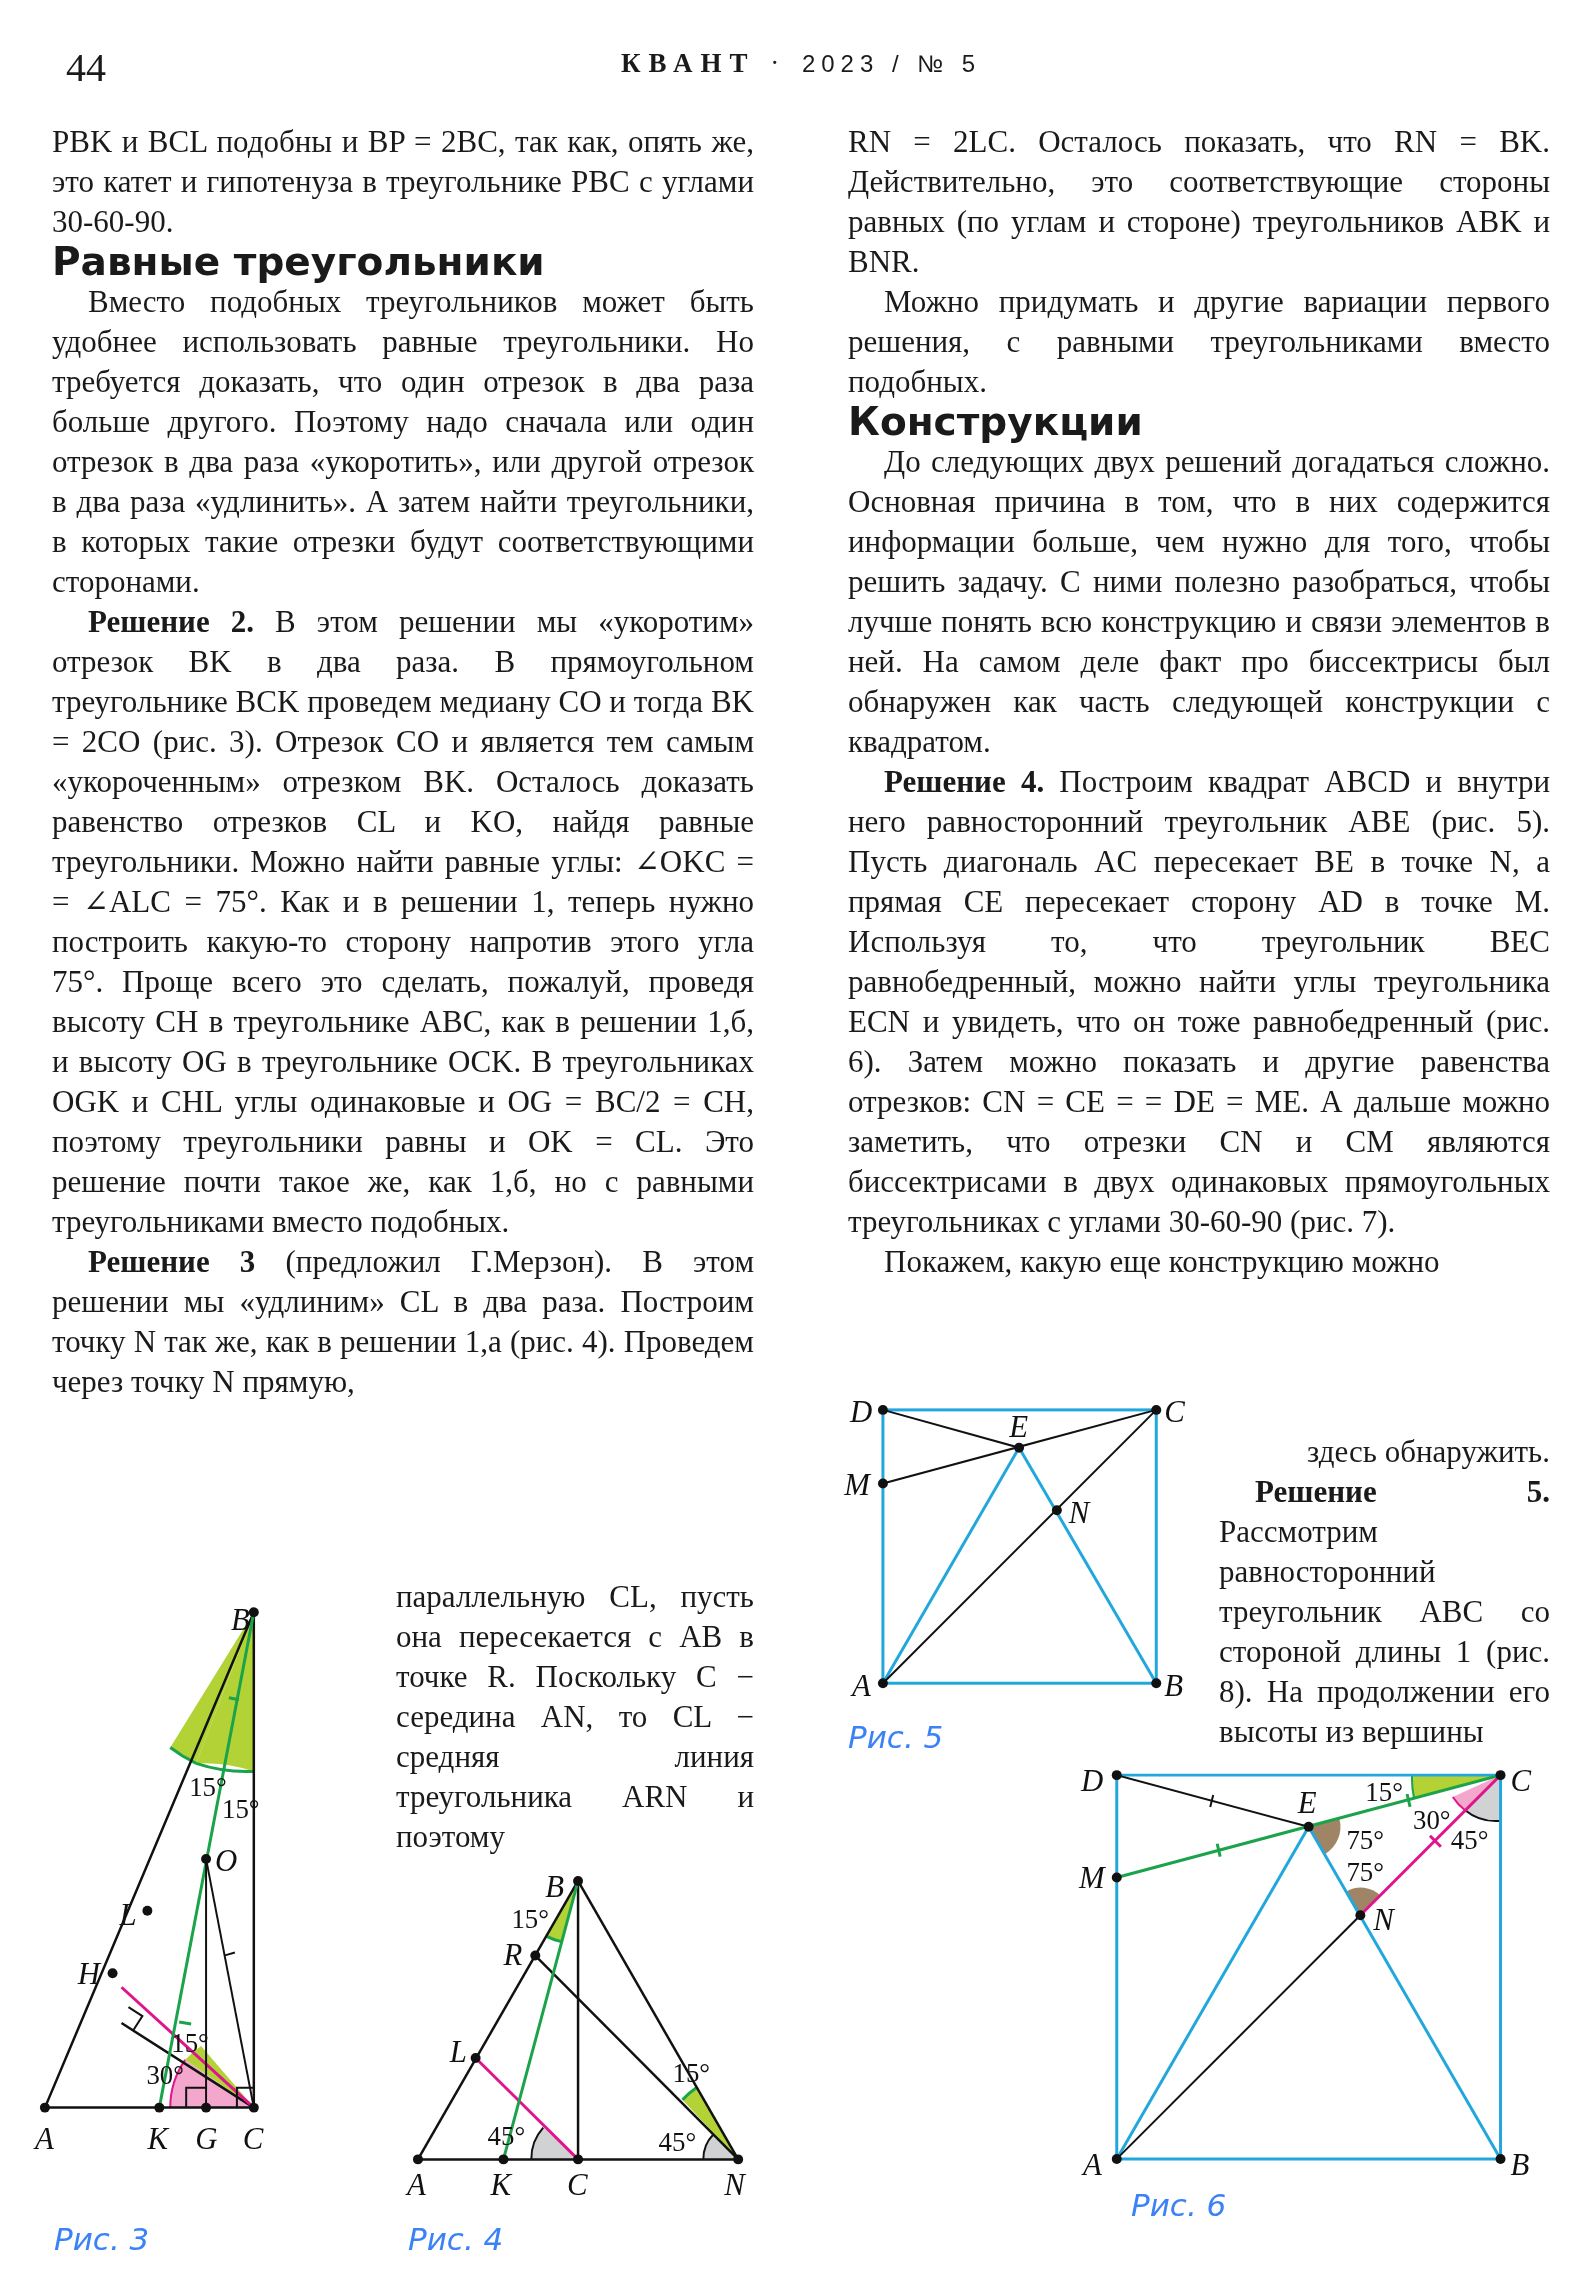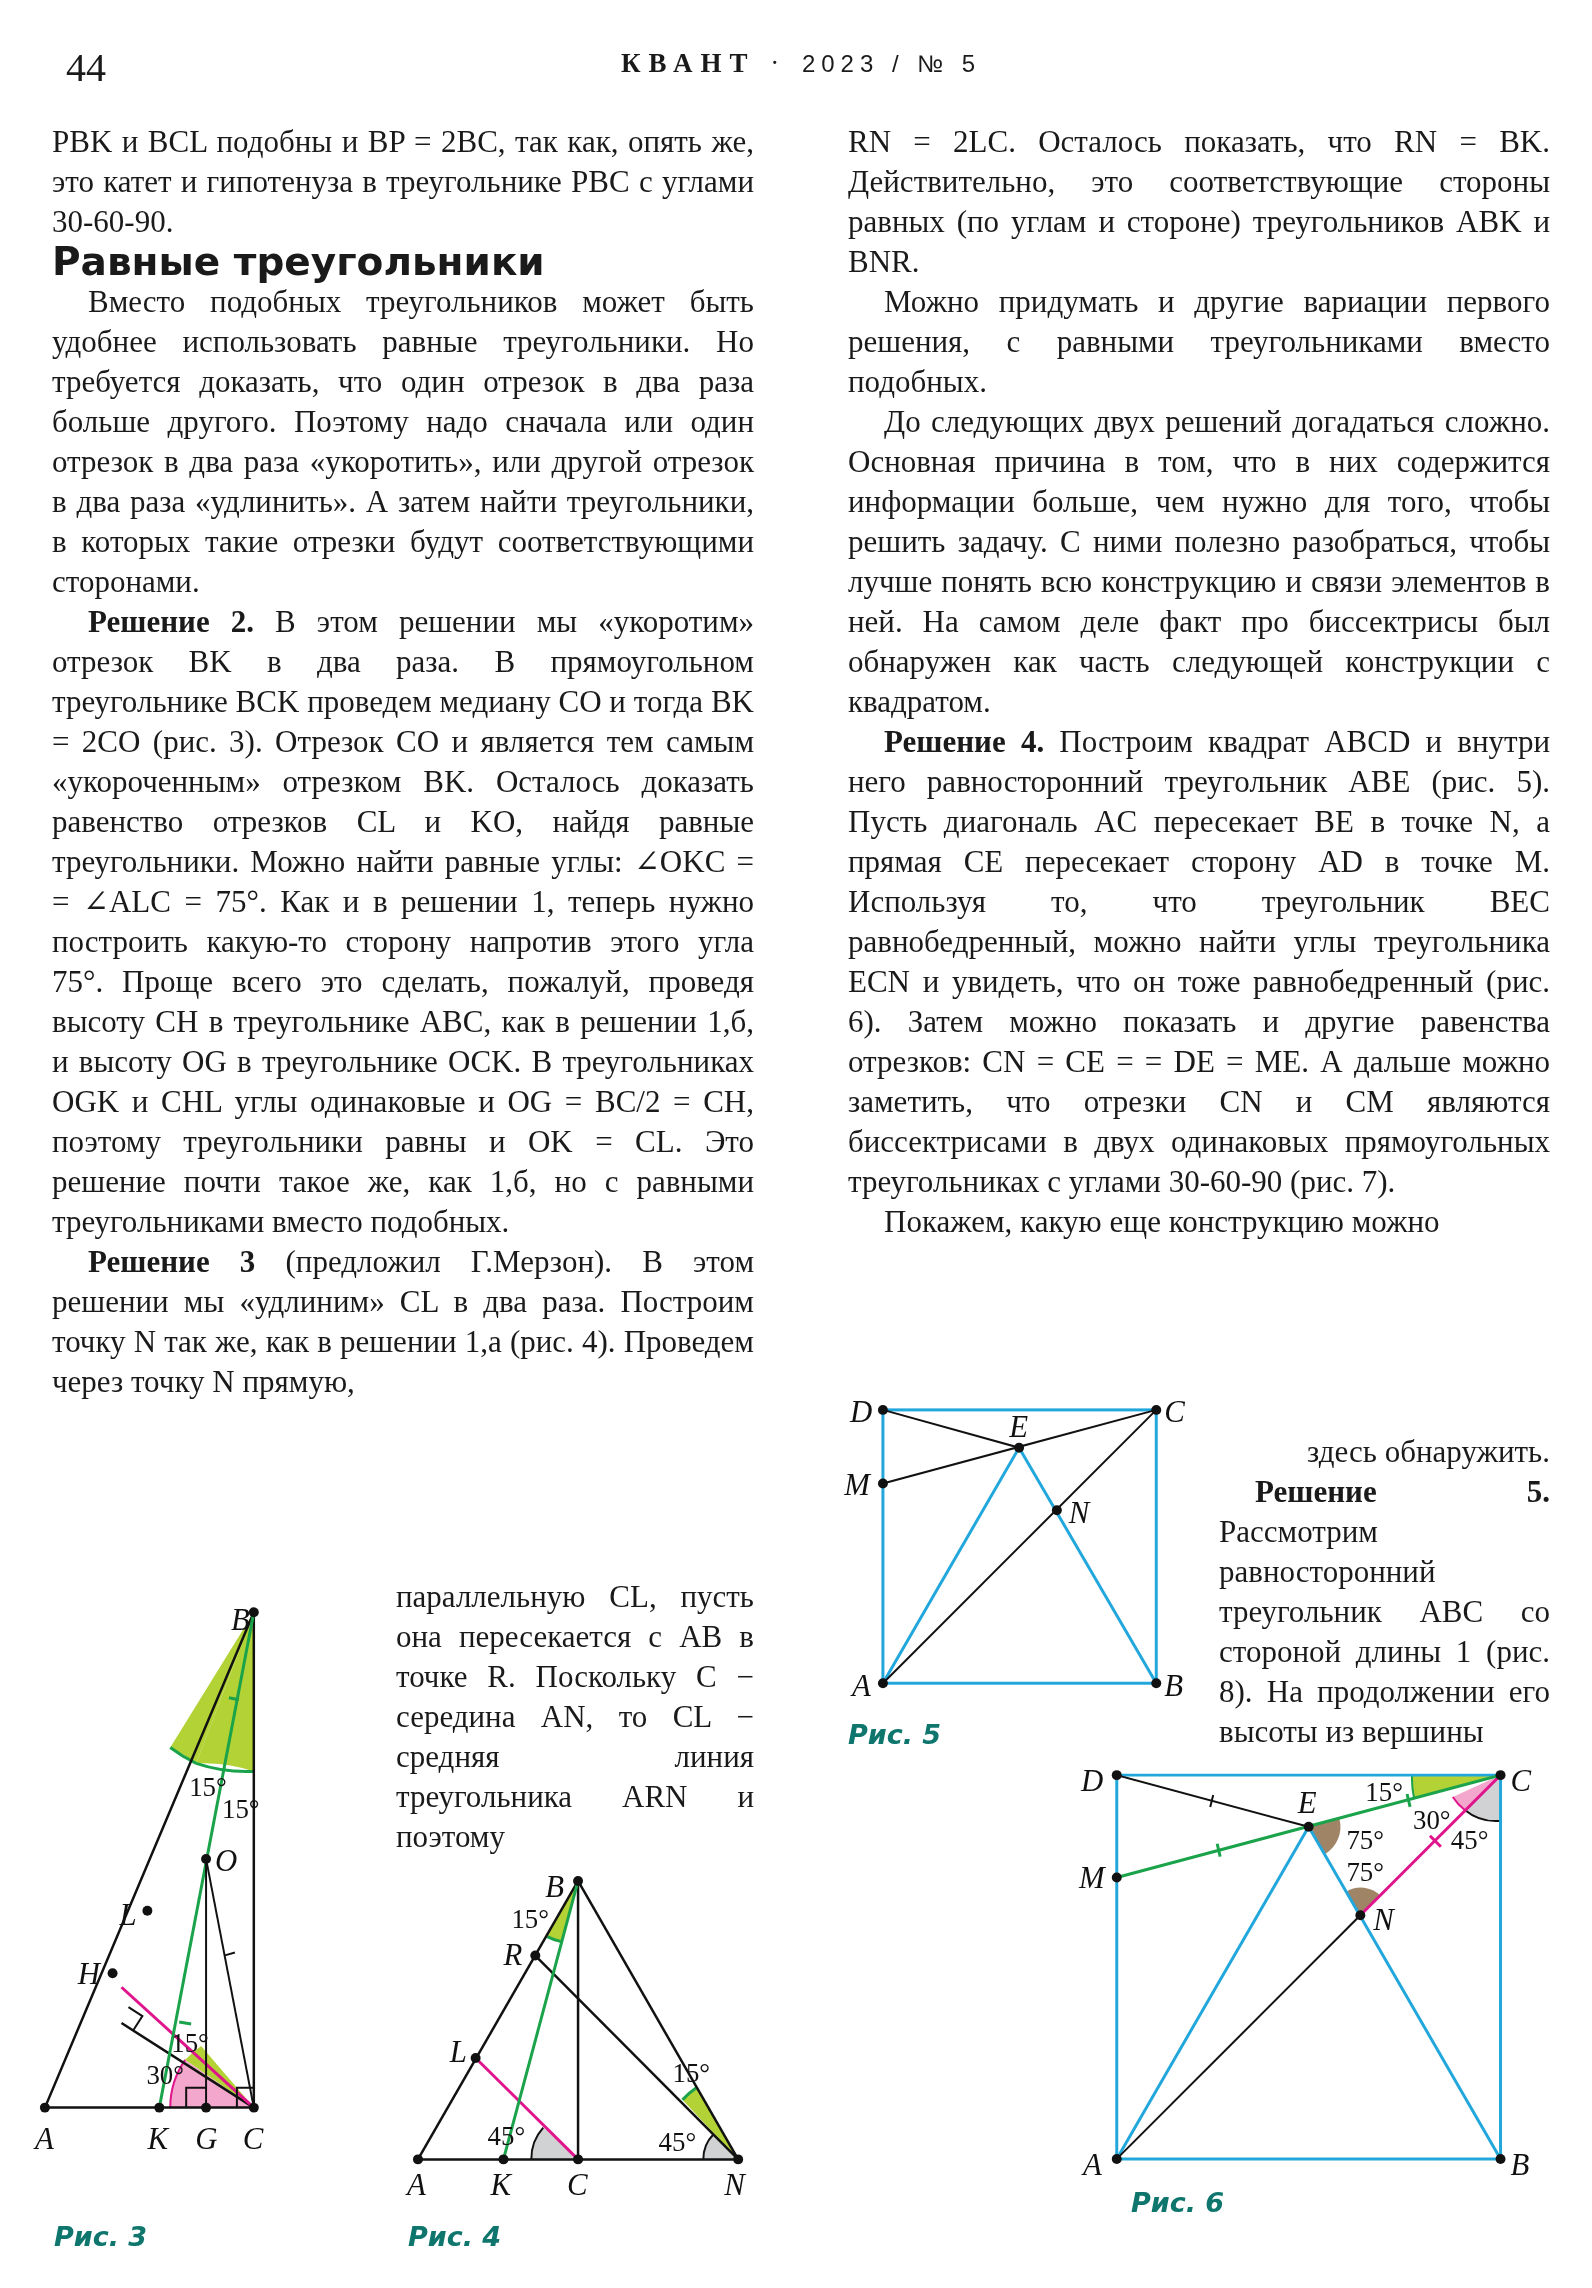--- a/index.html
+++ b/index.html
@@ -13,21 +13,21 @@
   .col p { margin: 0; }
   .col p.ind { text-indent: 36px; }
   .col b { font-weight: bold; }
   .heading { font-family: "DejaVu Sans", sans-serif; font-weight: bold; font-size: 39px;
              text-align: left; margin: 12px 0 8px 0; text-indent: 0 !important; }
   #left-col { left: 52px; top: 122px; width: 702px; }
   #left-narrow { left: 396px; top: 1577px; width: 358px; }
   #right-col { left: 848px; top: 122px; width: 702px; }
   #right-narrow { left: 1219px; top: 1432px; width: 331px; }
   .fig { position: absolute; }
-  .fig-caption { font-family: "DejaVu Sans", sans-serif; font-style: italic; font-size: 27px; color: #0f766e; position: absolute; font-weight: bold; }
+  .fig-caption { font-family: "DejaVu Sans", sans-serif; font-style: italic; font-size: 31px; color: #3b82f6; position: absolute; }
   svg text { font-family: "Liberation Serif", serif; }
   .lbl { font-style: italic; font-size: 31px; fill: #111; }
   .deg { font-size: 27px; fill: #111; }
 </style>
 </head>
 <body>
 
 <div class="abs page-num">44</div>
 <div class="abs journal">
   <span>КВАНТ</span>
@@ -40,20 +40,21 @@
   <p class="heading">Равные треугольники</p>
   <p class="ind">Вместо подобных треугольников может быть удобнее использовать равные треугольники. Но требуется доказать, что один отрезок в два раза больше другого. Поэтому надо сначала или один отрезок в два раза «укоротить», или другой отрезок в два раза «удлинить». А затем найти треугольники, в которых такие отрезки будут соответствующими сторонами.</p>
   <p class="ind"><b>Решение 2.</b> <span>В этом решении мы «укоротим» отрезок BK в два раза. В прямоугольном треугольнике BCK проведем медиану CO и тогда BK = 2CO (рис. 3). Отрезок CO и является тем самым «укороченным» отрезком BK. Осталось доказать равенство отрезков CL и KO, найдя равные треугольники. Можно найти равные углы: ∠OKC = = ∠ALC = 75°. Как и в решении 1, теперь нужно построить какую-то сторону напротив этого угла 75°. Проще всего это сделать, пожалуй, проведя высоту CH в треугольнике ABC, как в решении 1,б, и высоту OG в треугольнике OCK. В треугольниках OGK и CHL углы одинаковые и OG = BC/2 = CH, поэтому треугольники равны и OK = CL. Это решение почти такое же, как 1,б, но с равными треугольниками вместо подобных.</span></p>
   <p class="ind"><b>Решение 3</b> <span>(предложил Г.Мерзон). В этом решении мы «удлиним» CL в два раза. Построим точку N так же, как в решении 1,а (рис. 4). Проведем через точку N прямую,</span></p>
 </div>
 <div id="left-narrow" class="col">параллельную CL, пусть она пересекается с AB в точке R. Поскольку C − середина AN, то CL − средняя линия треугольника ARN и поэтому</div>
 
 <div id="right-col" class="col">
   <p>RN = 2LC. Осталось показать, что RN = BK. Действительно, это соответствующие стороны равных (по углам и стороне) треугольников ABK и BNR.</p>
   <p class="ind">Можно придумать и другие вариации первого решения, с равными треугольниками вместо подобных.</p>
+  <p class="heading">Конструкции</p>
   <p class="ind">До следующих двух решений догадаться сложно. Основная причина в том, что в них содержится информации больше, чем нужно для того, чтобы решить задачу. С ними полезно разобраться, чтобы лучше понять всю конструкцию и связи элементов в ней. На самом деле факт про биссектрисы был обнаружен как часть следующей конструкции с квадратом.</p>
   <p class="ind"><b>Решение 4.</b> <span>Построим квадрат ABCD и внутри него равносторонний треугольник ABE (рис. 5). Пусть диагональ AC пересекает BE в точке N, а прямая CE пересекает сторону AD в точке M. Используя то, что треугольник BEC равнобедренный, можно найти углы треугольника ECN и увидеть, что он тоже равнобедренный (рис. 6). Затем можно показать и другие равенства отрезков: CN = CE = = DE = ME. А дальше можно заметить, что отрезки CN и CM являются биссектрисами в двух одинаковых прямоугольных треугольниках с углами 30-60-90 (рис. 7).</span></p>
   <p class="ind">Покажем, какую еще конструкцию можно</p>
 </div>
 <div id="right-narrow" class="col">
   <p style="text-align:right;">здесь обнаружить.</p>
   <p class="ind"><b>Решение 5.</b> <span>Рассмотрим равносторонний треугольник ABC со стороной длины 1 (рис. 8). На продолжении его высоты из вершины</span></p>
 </div>
 
 <svg class="fig" style="left:30px; top:1592px;" width="378" height="697" viewBox="0 0 380 700">

